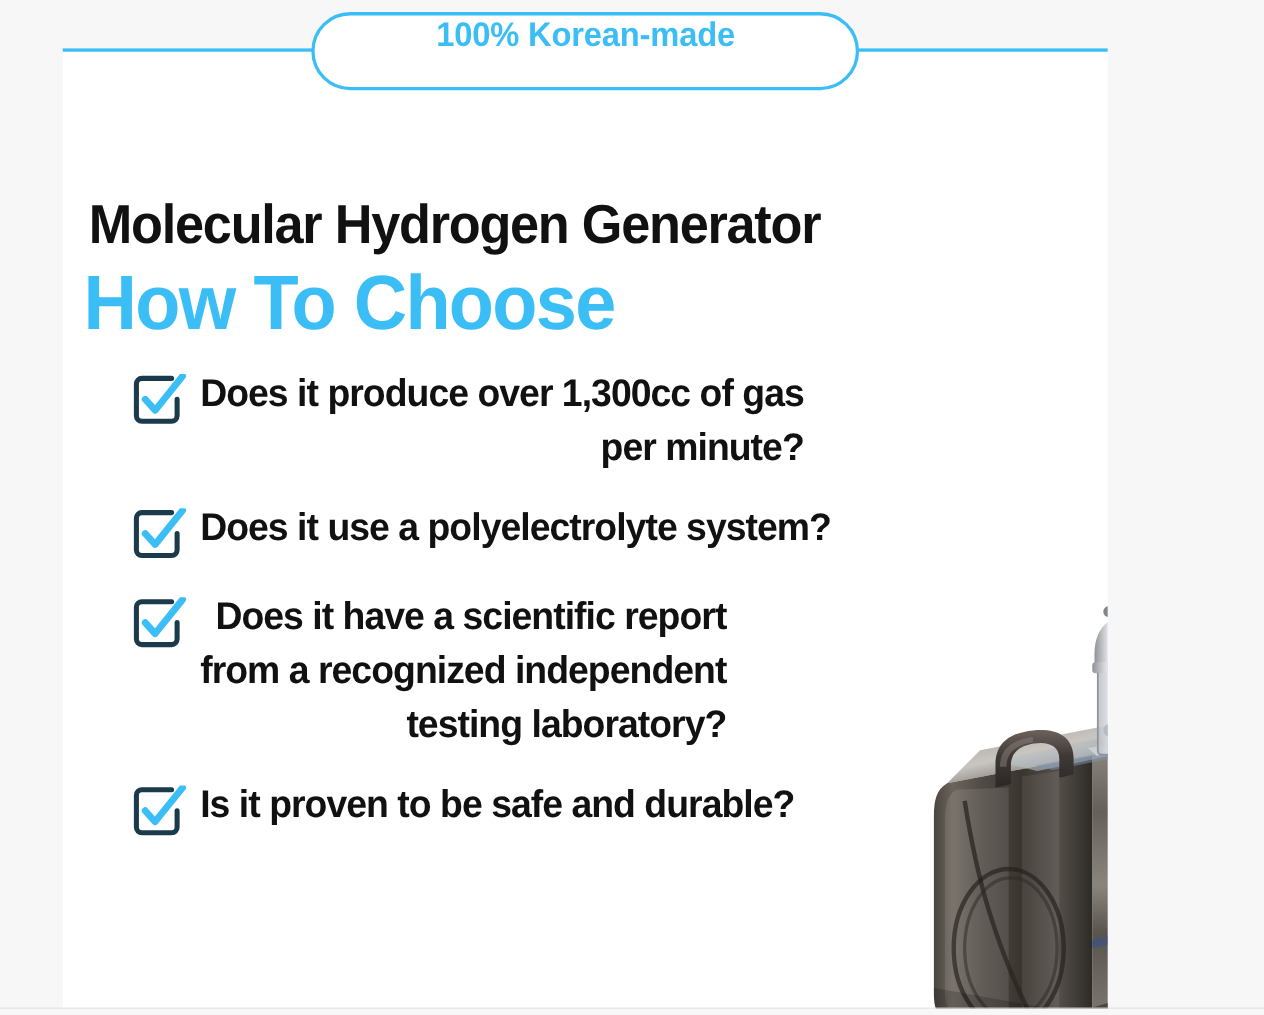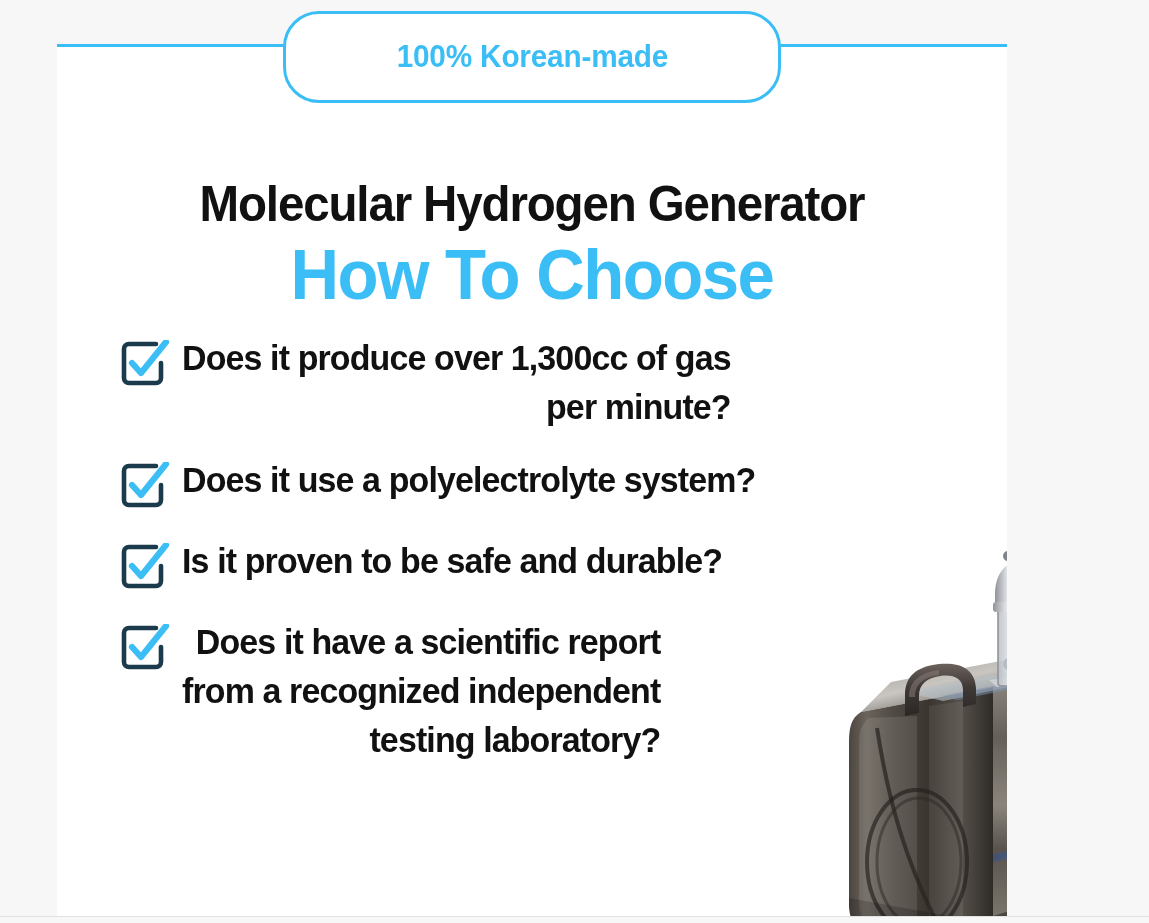--- a/index.html
+++ b/index.html
@@ -34,46 +34,44 @@
     width: 950px;
     height: 3px;
     background: #3bbef5;
     z-index: 2;
   }
   #badge {
     position: absolute;
     left: 283px;
     top: 11px;
     width: 498px;
-    height: 92px;
+    height: 71px;
     box-sizing: border-box;
     border: 3px solid #3bbef5;
     border-radius: 36px;
     background: #ffffff;
     z-index: 3;
     display: flex;
-    align-items: center;
     justify-content: center;
   }
   #badge-label {
     color: #3bbef5;
     font-size: 31px;
     font-weight: 700;
     letter-spacing: -0.2px;
     font-family: "Liberation Sans Narrow", "Liberation Sans", sans-serif;
     transform: scaleX(0.96);
   }
 
   
   #title-block {
     position: absolute;
     left: 0;
     top: 130px;
     width: 950px;
-    text-align: center;
     z-index: 2;
   }
   #main-title {
     color: #111111;
     font-size: 50px;
     line-height: 58px;
     font-weight: 700;
     letter-spacing: -1.2px;
     font-family: "Liberation Sans Narrow", "Liberation Sans", sans-serif;
     transform: scaleX(0.95);
@@ -341,33 +339,33 @@
     </div>
 
 
     <div class="check-item">
       <span class="check-icon">
         <svg width="54" height="50" viewBox="0 0 54 50" xmlns="http://www.w3.org/2000/svg">
           <path d="M38 4 H11 C8.2 4 6 6.2 6 9 V38 C6 40.8 8.2 43 11 43 H38 C40.8 43 43 40.8 43 38 V23" fill="none" stroke="#1b3a4b" stroke-width="4.6" stroke-linecap="round" stroke-linejoin="round"></path>
           <path d="M14 23 L23 33 L48 2" fill="none" stroke="#3bbef5" stroke-width="6.2" stroke-linecap="round" stroke-linejoin="round"></path>
         </svg>
       </span>
-      <span class="check-text">Is it proven to be safe and durable?</span>
+      <span class="check-text">Does it have a scientific report
+from a recognized independent
+testing laboratory?</span>
     </div>
 
     <div class="check-item">
       <span class="check-icon">
         <svg width="54" height="50" viewBox="0 0 54 50" xmlns="http://www.w3.org/2000/svg">
           <path d="M38 4 H11 C8.2 4 6 6.2 6 9 V38 C6 40.8 8.2 43 11 43 H38 C40.8 43 43 40.8 43 38 V23" fill="none" stroke="#1b3a4b" stroke-width="4.6" stroke-linecap="round" stroke-linejoin="round"></path>
           <path d="M14 23 L23 33 L48 2" fill="none" stroke="#3bbef5" stroke-width="6.2" stroke-linecap="round" stroke-linejoin="round"></path>
         </svg>
       </span>
-      <span class="check-text">Does it have a scientific report
-from a recognized independent
-testing laboratory?</span>
+      <span class="check-text">Is it proven to be safe and durable?</span>
     </div>
 
   </div>
 </div>
 
 <div id="top-rule"></div>
 
 <div id="badge">
   <span id="badge-label">100% Korean-made</span>
 </div>

